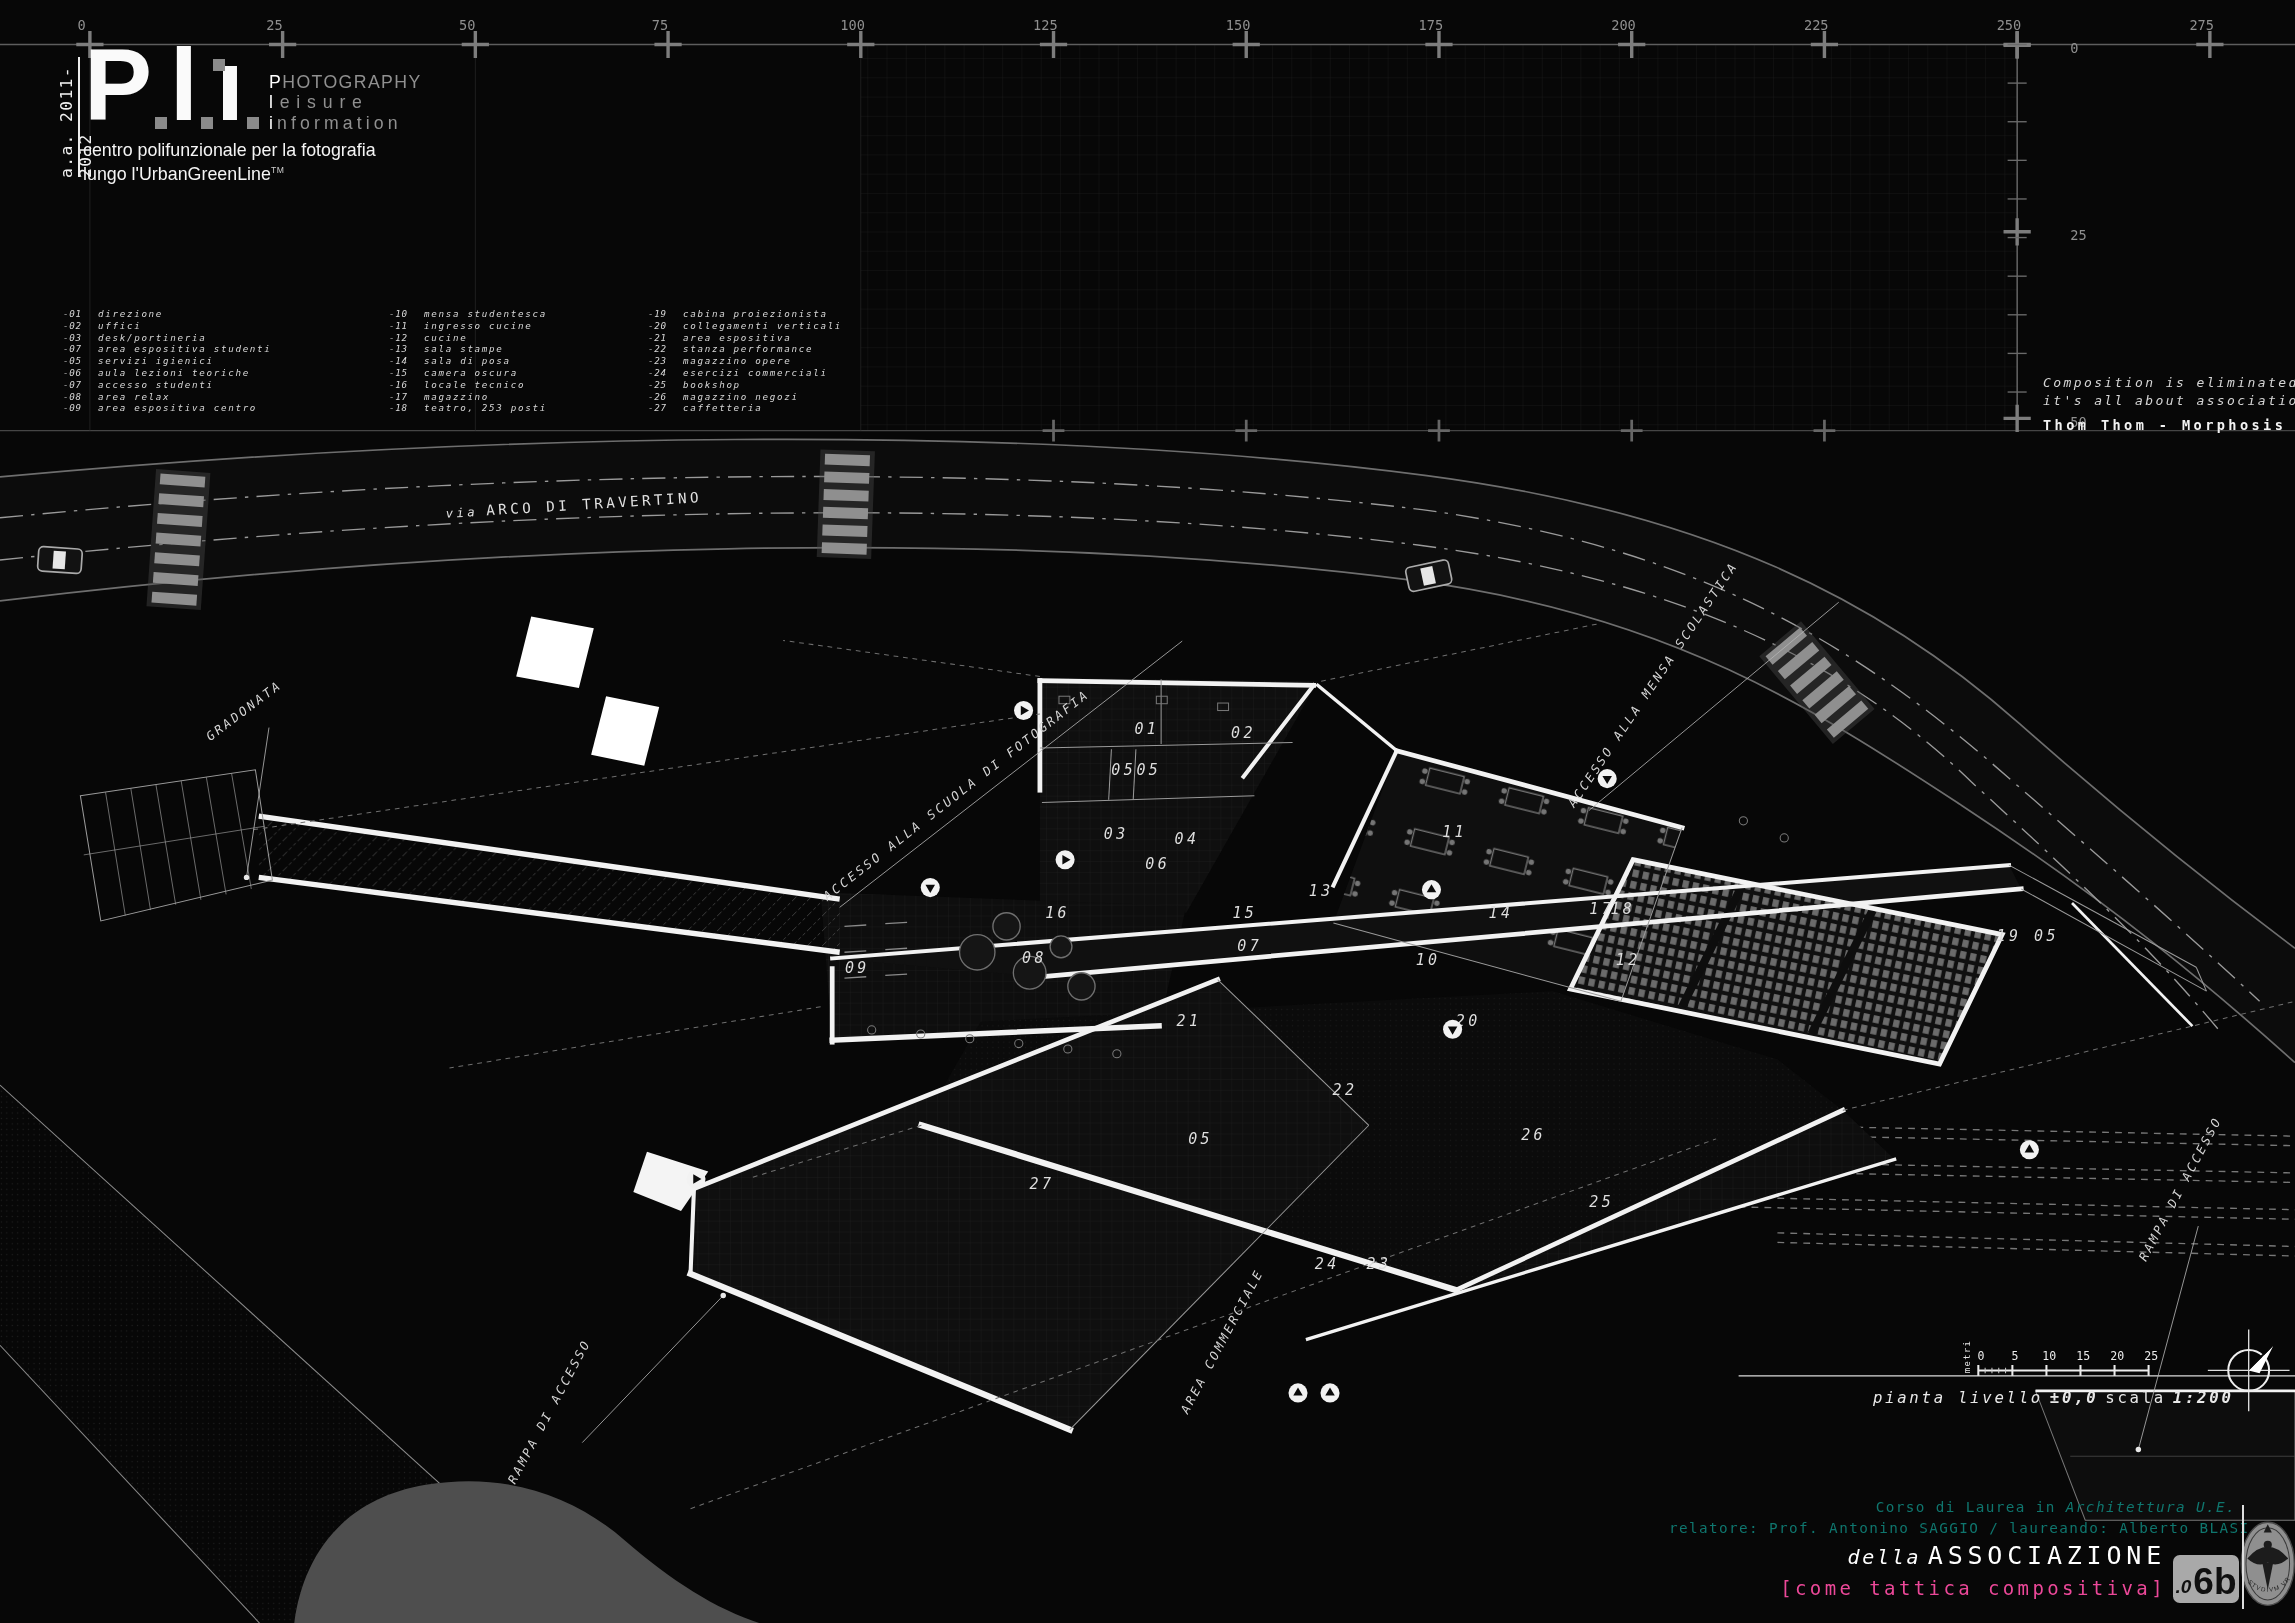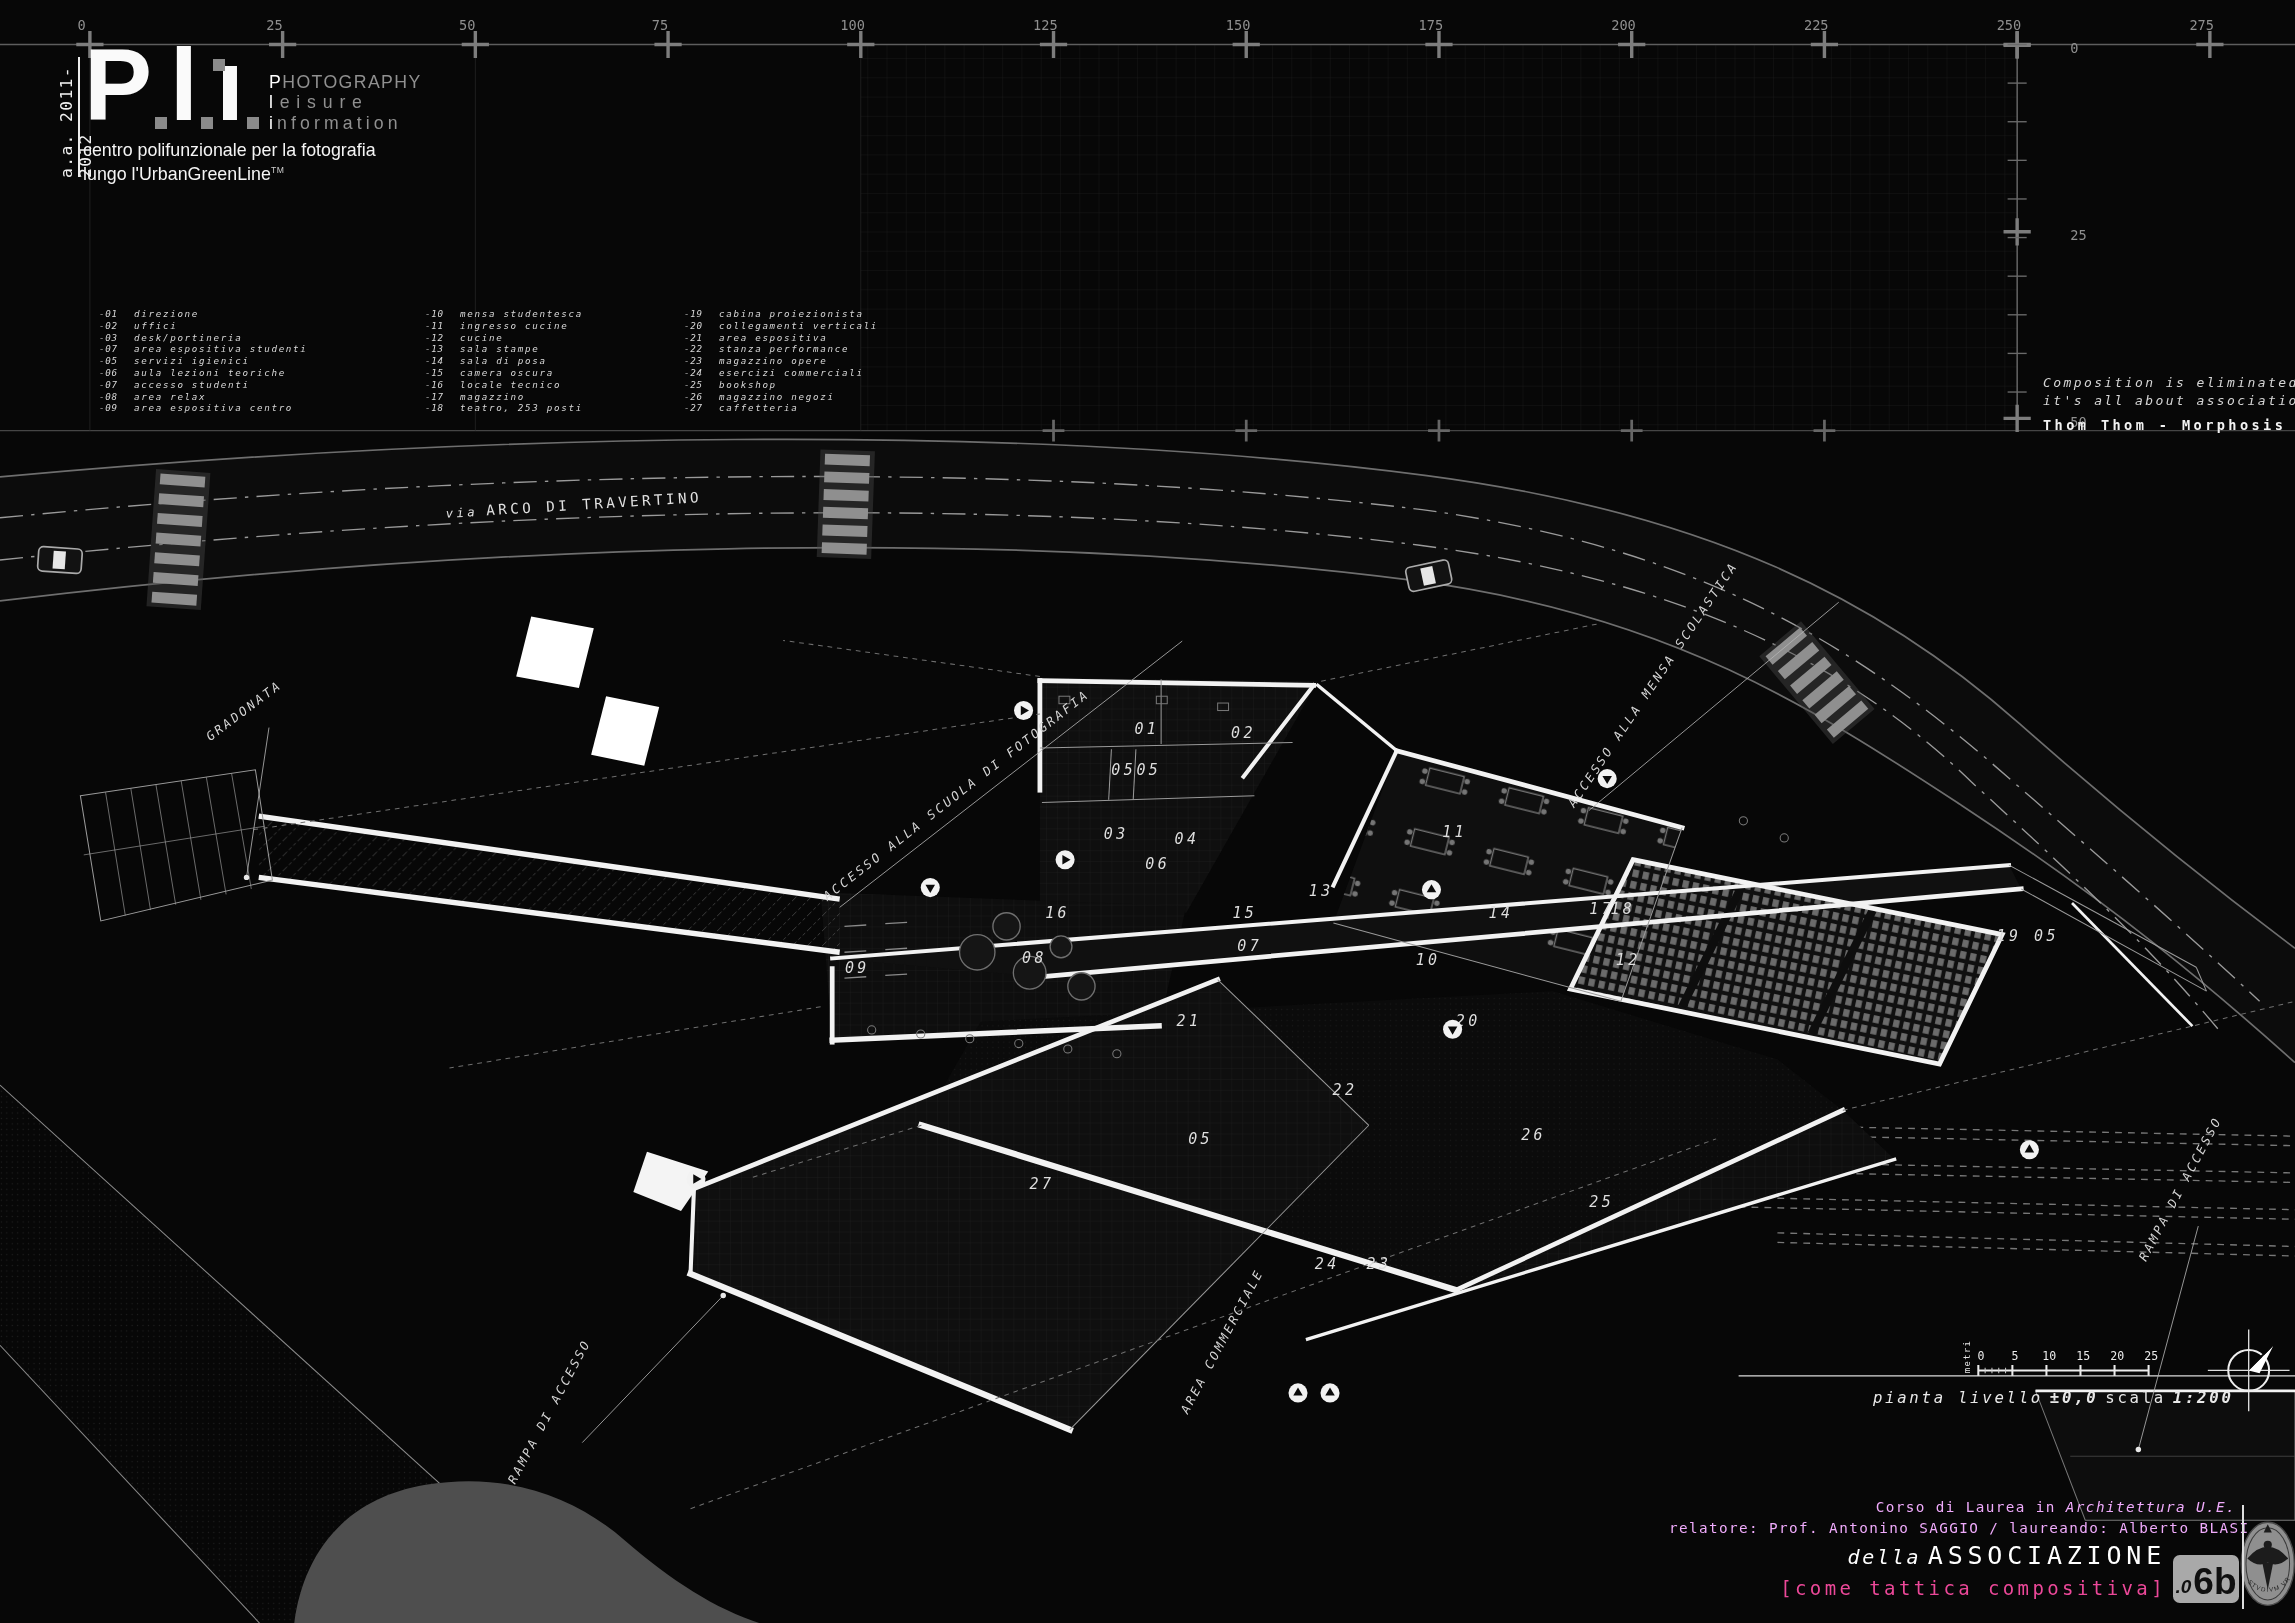--- a/index.html
+++ b/index.html
@@ -21,30 +21,30 @@
   #hdr-acronym .first{color:#ffffff;}
   .acr-0{letter-spacing:1.4px;} .acr-1{letter-spacing:6.8px;} .acr-2{letter-spacing:4.1px;}
   #hdr-sub{left:83px;top:140px;color:#f5f5f5;font-size:18.4px;line-height:20px;
            transform:scaleX(.97);transform-origin:left top;}
   #hdr-sub .tm{font-size:8.9px;vertical-align:super;letter-spacing:0.7px;color:#cfcfcf;}
 
   
   .leg-col{top:308px;color:#d8d8d8;font-size:9.2px;line-height:11.8px;font-style:italic;
            letter-spacing:1.7px;white-space:nowrap;font-family:"DejaVu Sans Mono",monospace;}
   #leg-c0{left:63px;} #leg-c1{left:389px;} #leg-c2{left:648px;}
-  .leg-num{display:inline-block;width:35px;letter-spacing:0.7px;margin-left:36px;}
+  .leg-num{display:inline-block;width:35px;letter-spacing:0.7px;}
 
   
   #quote{left:2043px;top:374px;width:232px;color:#d5d5d5;font-size:13px;line-height:18.4px;
          font-style:italic;letter-spacing:2.4px;font-family:"DejaVu Sans Mono",monospace;white-space:nowrap;}
   #quote .attr{display:block;text-align:right;font-style:normal;font-weight:bold;
                letter-spacing:3.4px;color:#f2f2f2;margin-top:4.8px;font-size:13.6px;}
 
   
-  #tb-a{left:1669px;top:1497px;width:567px;text-align:right;color:#f0abfc;font-size:14.3px;
+  #tb-a{left:1669px;top:1497px;width:567px;text-align:right;color:#0f766e;font-size:14.3px;
         line-height:21px;letter-spacing:1.4px;font-family:"DejaVu Sans Mono",monospace;white-space:nowrap;}
   #tb-a .it{font-style:italic;}
   #tb-b{left:1669px;top:1541px;width:497px;text-align:right;color:#ffffff;
         font-family:"DejaVu Sans Mono",monospace;white-space:nowrap;}
   #tb-b .l3 .della{font-style:italic;font-size:20px;letter-spacing:2.7px;}
   #tb-b .l3 .assoc{font-weight:normal;font-size:25px;letter-spacing:4.8px;}
   #tb-b .l4{font-size:19px;letter-spacing:3.4px;margin-top:6.8px;color:#ec4899;}
   #badge{left:2173px;top:1555px;width:66px;height:48px;background:#a9a9a9;border-radius:6.8px;
          display:flex;align-items:flex-end;justify-content:center;gap:2px;color:#101010;}
   #badge .bp{font-weight:bold;font-size:19px;margin-bottom:5.4px;font-style:italic;}

